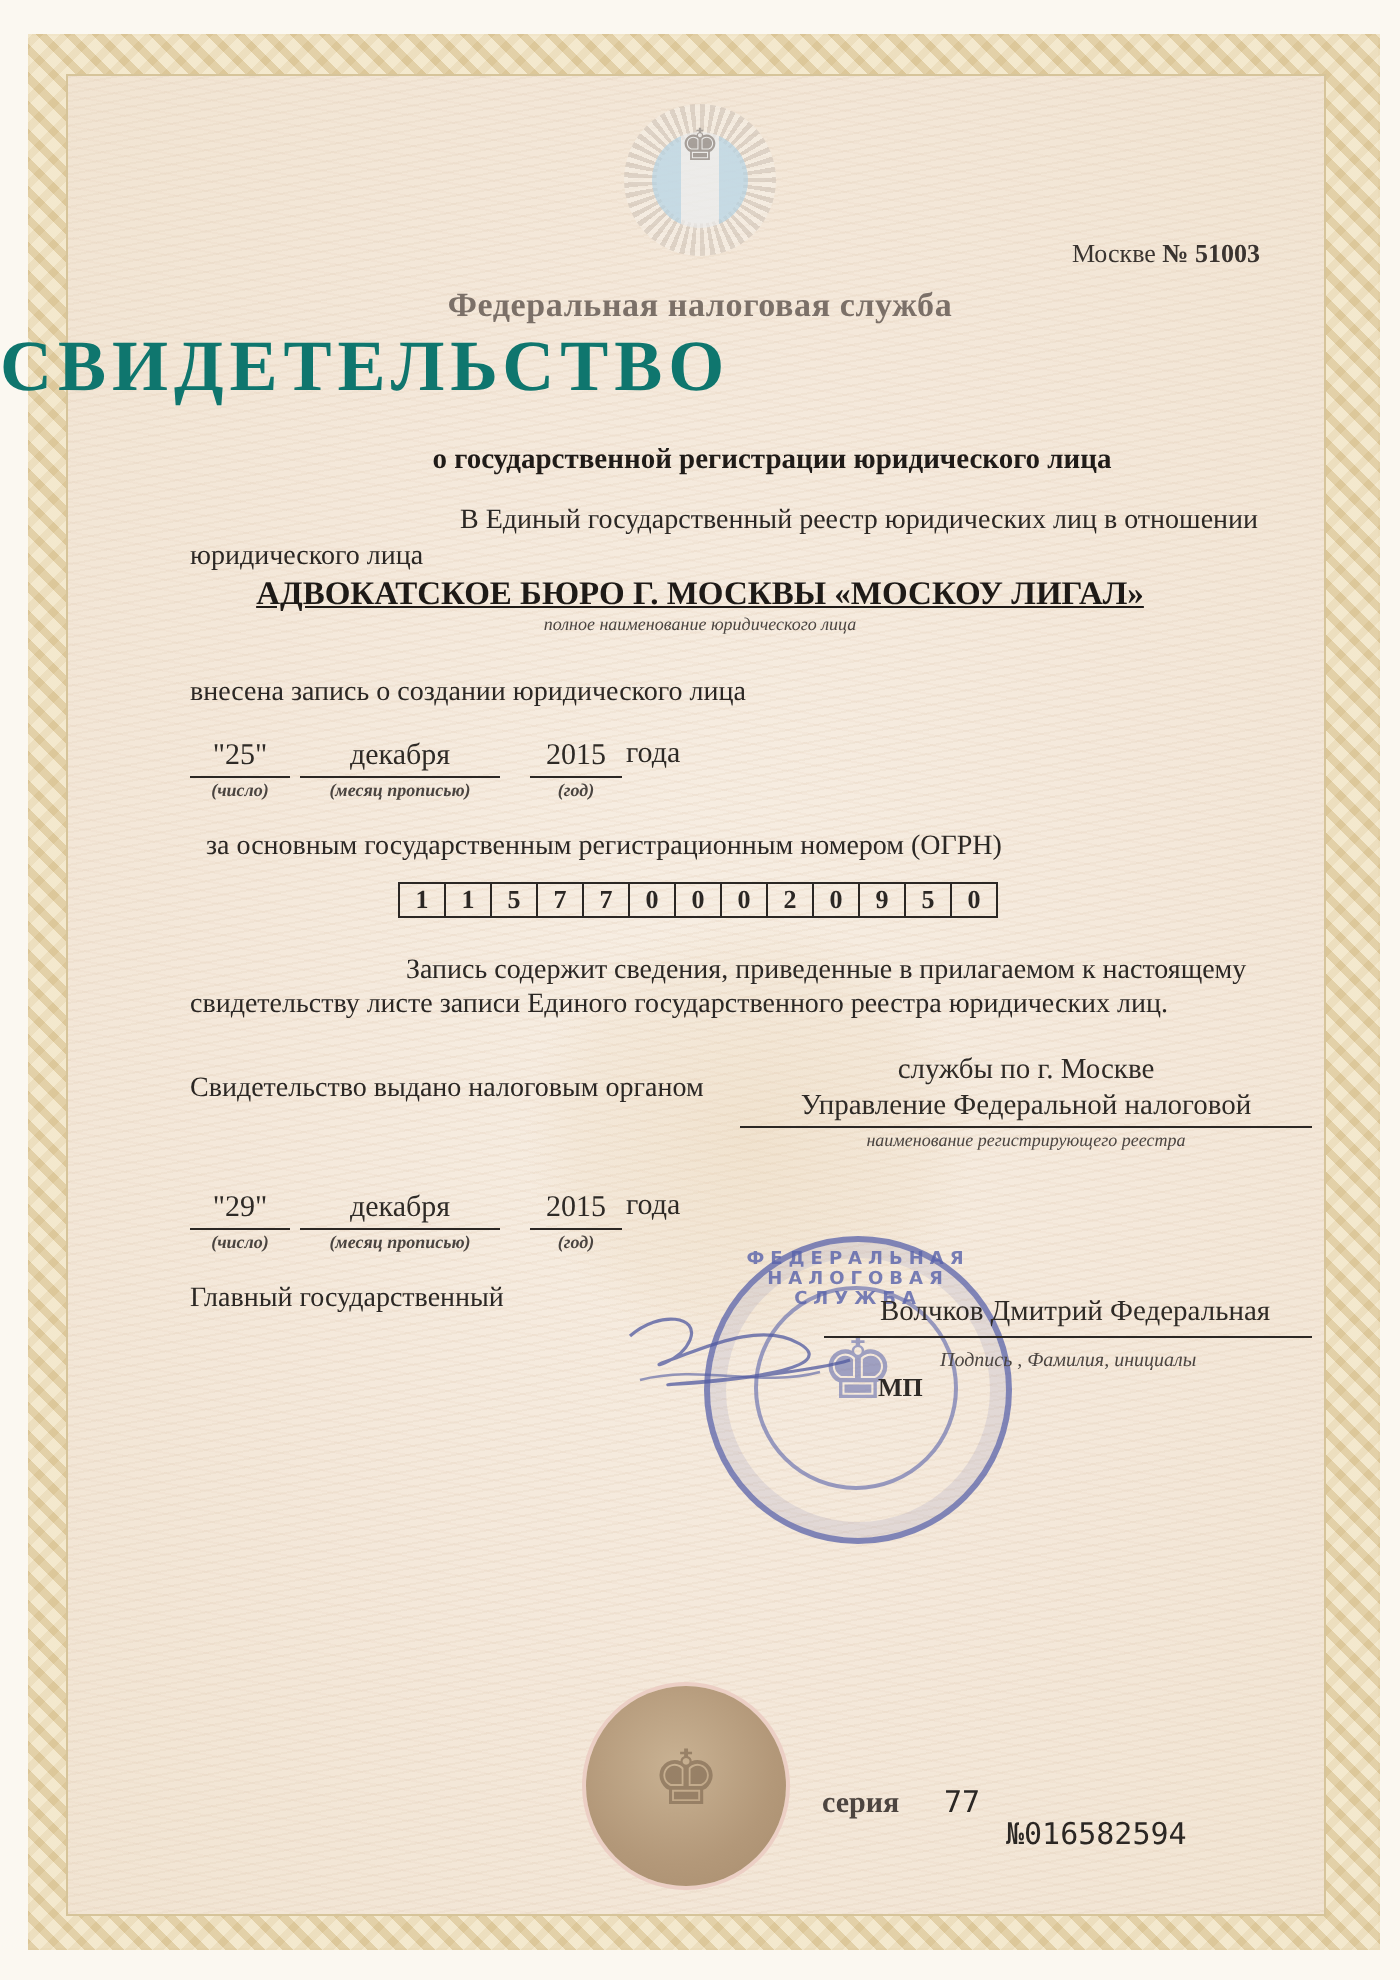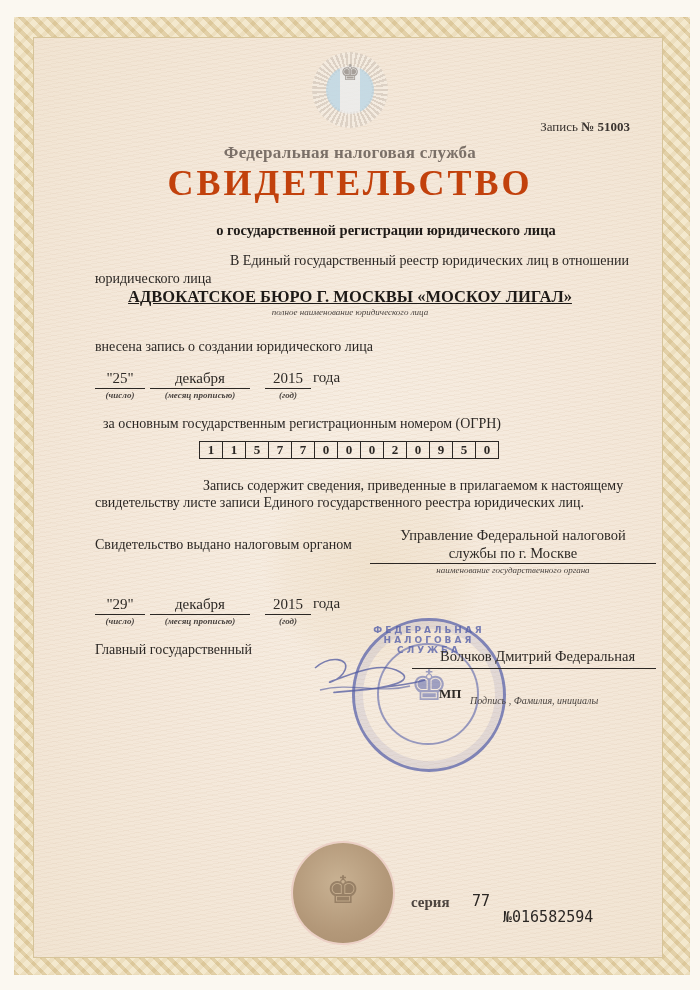--- a/index.html
+++ b/index.html
@@ -56,22 +56,22 @@
       font-size: 22px; color: #9a9490; line-height: 1;
     }
 
     .forma { right: 70px; top: 119px; font-size: 13px; font-weight: bold; color: #3a3430; }
     .forma .label { font-weight: normal; }
     .fns-title {
       left: 0; width: 700px; top: 143px; text-align: center;
       font-size: 17px; font-weight: bold; color: #7b7068; letter-spacing: 0.3px;
     }
     .main-title {
-      left: 0; width: 700px; top: 162px; text-align: center;
-      font-size: 36px; font-weight: bold; color: #c2410c; letter-spacing: 3px;
+      left: 0; width: 700px; top: 162px; 
+      font-size: 36px; font-weight: bold; color: #0f766e; letter-spacing: 3px;
     }
     .subtitle {
       left: 0; width: 700px; top: 222px; text-align: center;
       font-size: 14.5px; font-weight: bold; color: #1f1b18; margin-left: 36px;
     }
     .p { font-size: 14px; color: #2b2724; }
     .p1 { left: 230px; top: 253px; }
     .p2 { left: 95px; top: 271px; }
     .company {
       left: 0; width: 700px; top: 287px; text-align: center;
@@ -123,21 +123,21 @@
     .stamp-text {
       position: absolute; left: 0; right: 0; top: 4px; text-align: center;
       font-family: "DejaVu Sans", sans-serif; font-size: 9px; letter-spacing: 3px; font-weight: bold;
       color: rgba(88,98,170,0.8);
     }
     .signature {
       left: 310px; top: 650px; width: 120px; height: 50px;
     }
     .inspector-name { left: 440px; top: 648px; font-size: 14.5px; }
     .sign-line { left: 412px; top: 668px; width: 244px; border-bottom: 1px solid #2b2724; height: 0; }
-    .cap-sign { left: 470px; top: 675px; font-size: 10px; margin-top: 20px; }
+    .cap-sign { left: 470px; top: 675px; font-size: 10px; }
     .mp { left: 439px; top: 686px; font-size: 13px; font-weight: bold; }
 
     .seal {
       left: 293px; top: 843px; width: 100px; height: 100px; border-radius: 50%;
       background: radial-gradient(circle at 45% 40%, #c9b293 0%, #b39879 60%, #a88d6e 100%);
       box-shadow: 0 0 0 2px #eccfc5;
     }
     .seal-eagle {
       position: absolute; left: 0; right: 0; top: 28px; text-align: center;
       font-size: 38px; color: rgba(140,118,92,0.8); line-height: 1;
@@ -156,21 +156,21 @@
     <div class="watermark"></div>
   </div>
 </div>
 
 <div class="abs emblem">
   <div class="emblem-inner"></div>
   <div class="emblem-eagle">♚</div>
 </div>
 
 <div class="abs forma">
-  <span class="label">Запись</span>
+  <span class="label">Москве</span>
   <span>№ 51003</span>
 </div>
 
 <div class="abs fns-title">Федеральная налоговая служба</div>
 <div class="abs main-title">СВИДЕТЕЛЬСТВО</div>
 <div class="abs subtitle">о государственной регистрации юридического лица</div>
 
 <div class="abs p p1">В Единый государственный реестр юридических лиц в отношении</div>
 <div class="abs p p2">юридического лица</div>
 <div class="abs company">АДВОКАТСКОЕ БЮРО Г. МОСКВЫ «МОСКОУ ЛИГАЛ»</div>
@@ -201,24 +201,24 @@
   <div class="ogrn-cell">9</div>
   <div class="ogrn-cell">5</div>
   <div class="ogrn-cell">0</div>
 </div>
 
 <div class="abs p p5">Запись содержит сведения, приведенные в прилагаемом к настоящему</div>
 <div class="abs p p6">свидетельству листе записи Единого государственного реестра юридических лиц.</div>
 
 <div class="abs p p7">Свидетельство выдано налоговым органом</div>
 <div class="abs authority">
+  <div>службы по г. Москве</div>
   <div>Управление Федеральной налоговой</div>
-  <div>службы по г. Москве</div>
-</div>
-<div class="abs caption cap-authority">наименование государственного органа</div>
+</div>
+<div class="abs caption cap-authority">наименование регистрирующего реестра</div>
 
 <div class="abs datefield" style="left:95px; top:595px; width:50px;">"29"</div>
 <div class="abs caption datecap" style="left:95px; top:616px; width:50px;">(число)</div>
 <div class="abs datefield" style="left:150px; top:595px; width:100px;">декабря</div>
 <div class="abs caption datecap" style="left:150px; top:616px; width:100px;">(месяц прописью)</div>
 <div class="abs datefield" style="left:265px; top:595px; width:46px;">2015</div>
 <div class="abs caption datecap" style="left:265px; top:616px; width:46px;">(год)</div>
 <div class="abs goda" style="left:313px; top:595px;">года</div>
 
 <div class="abs p p8">

